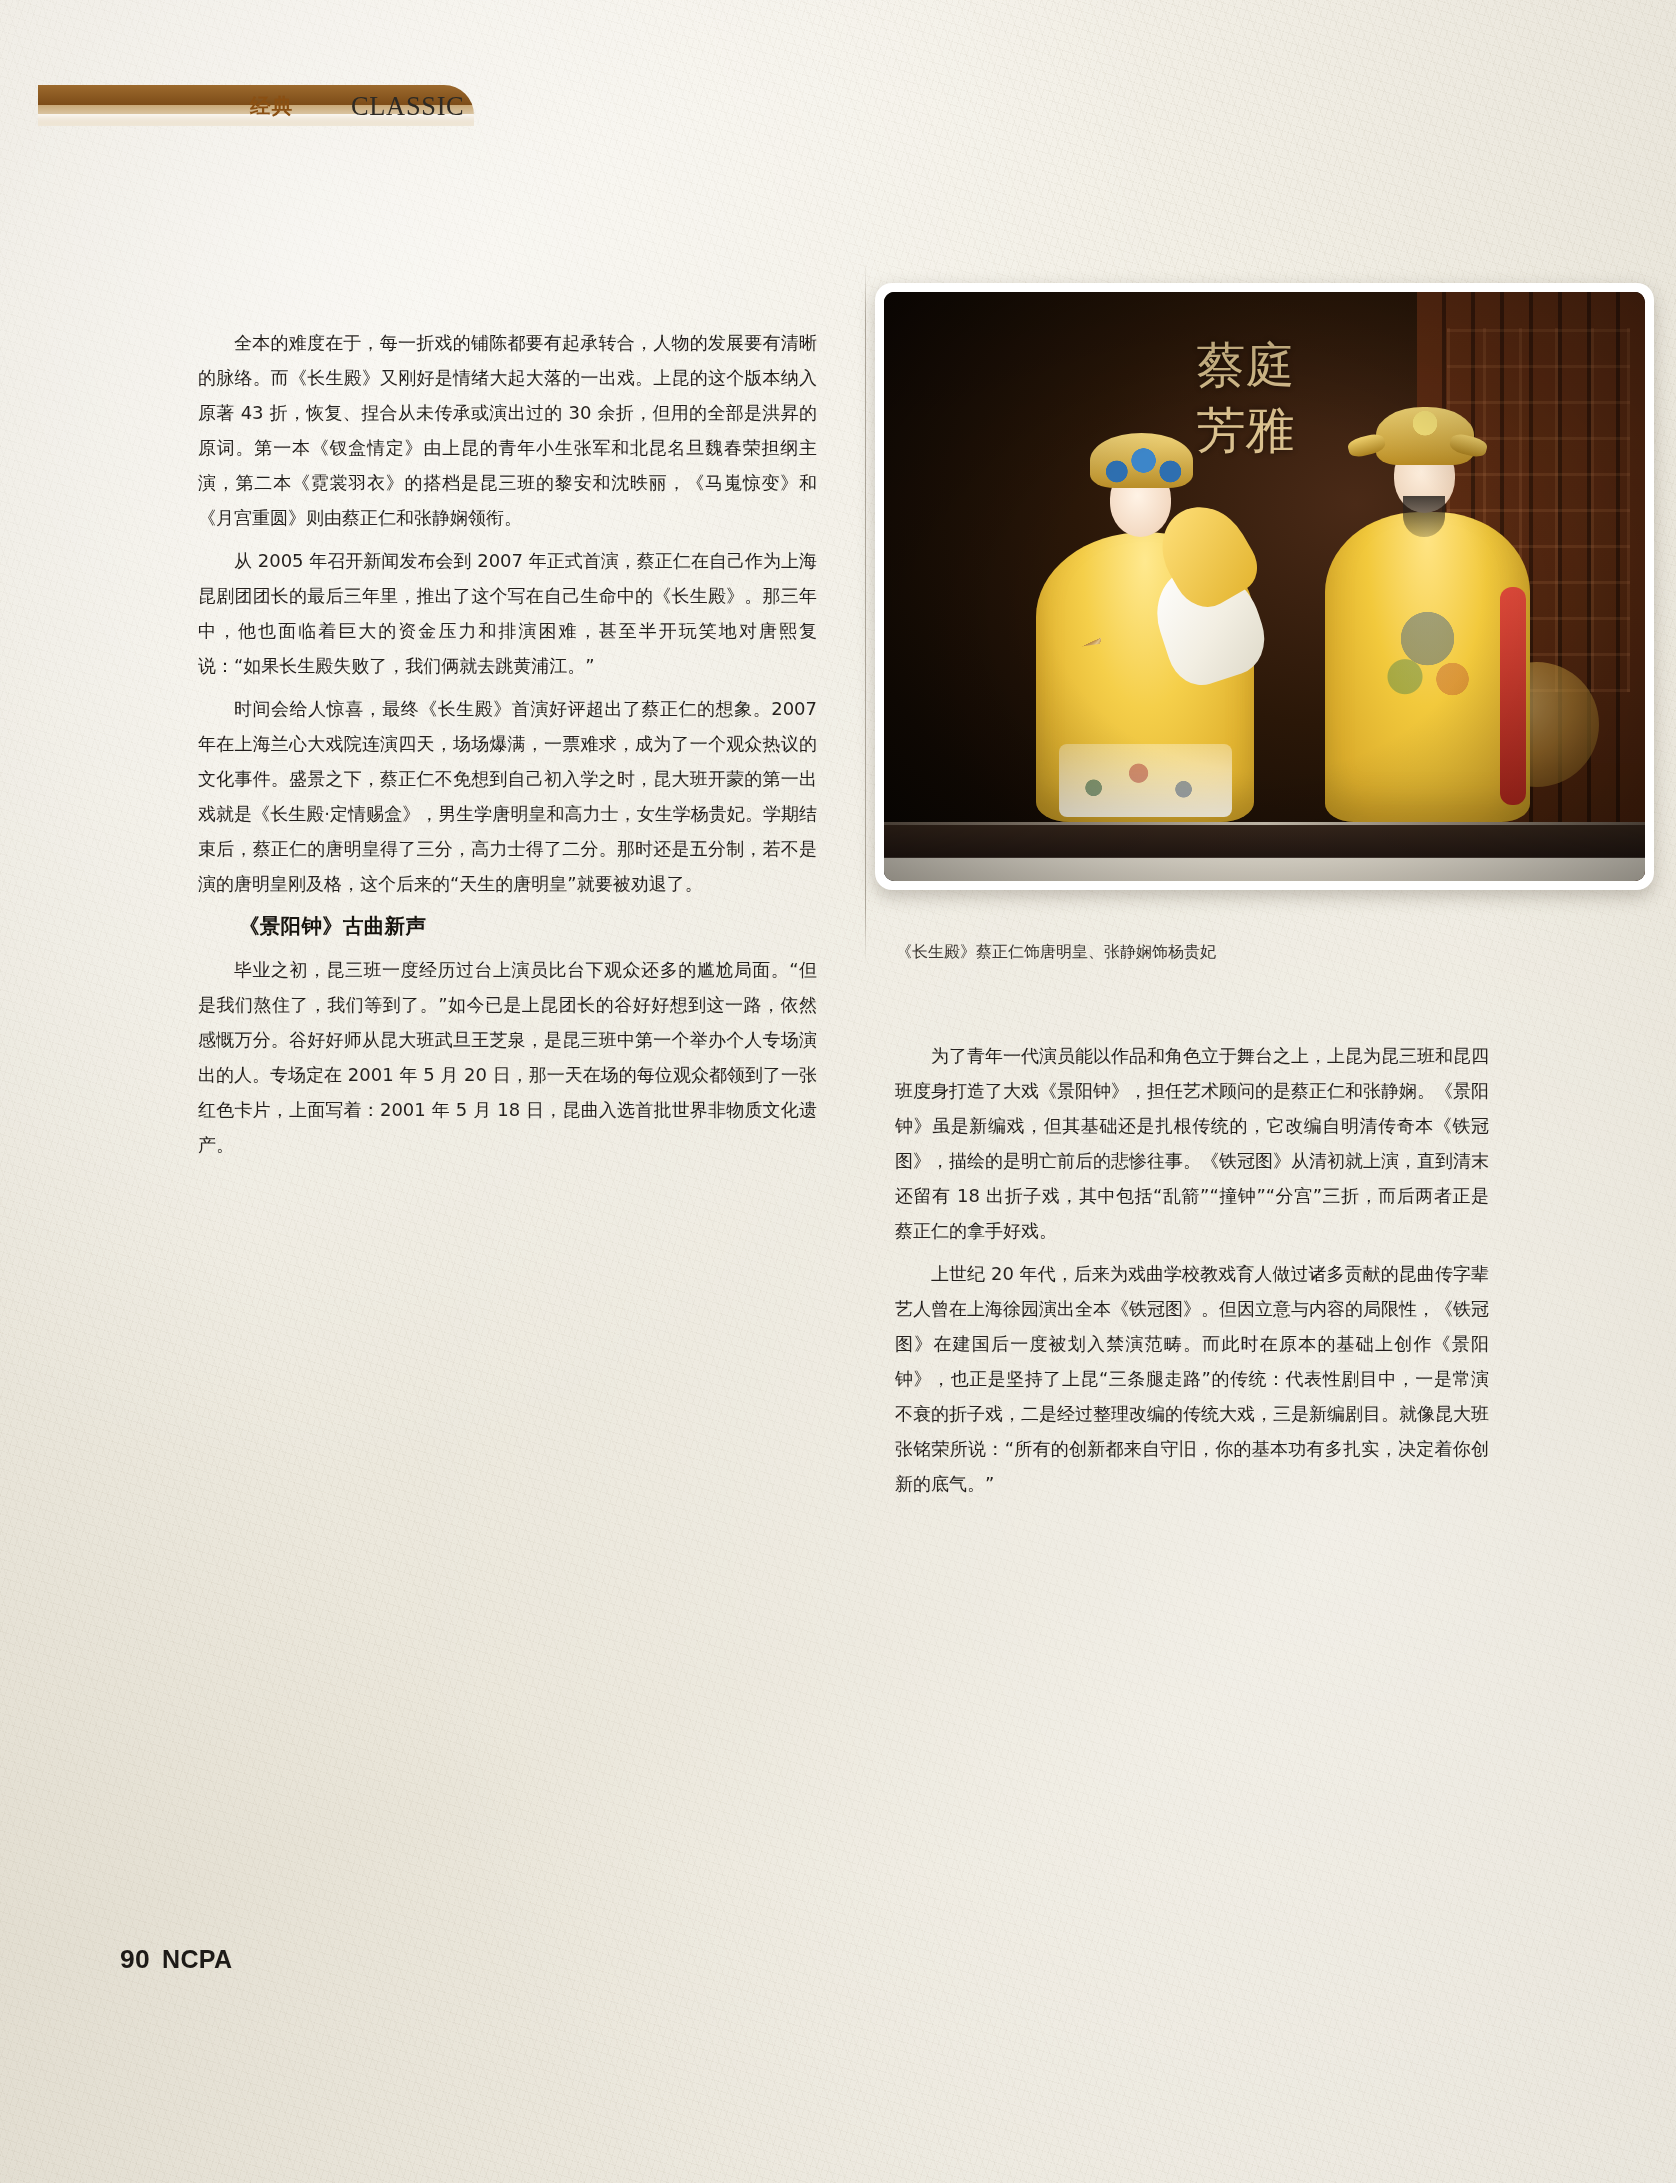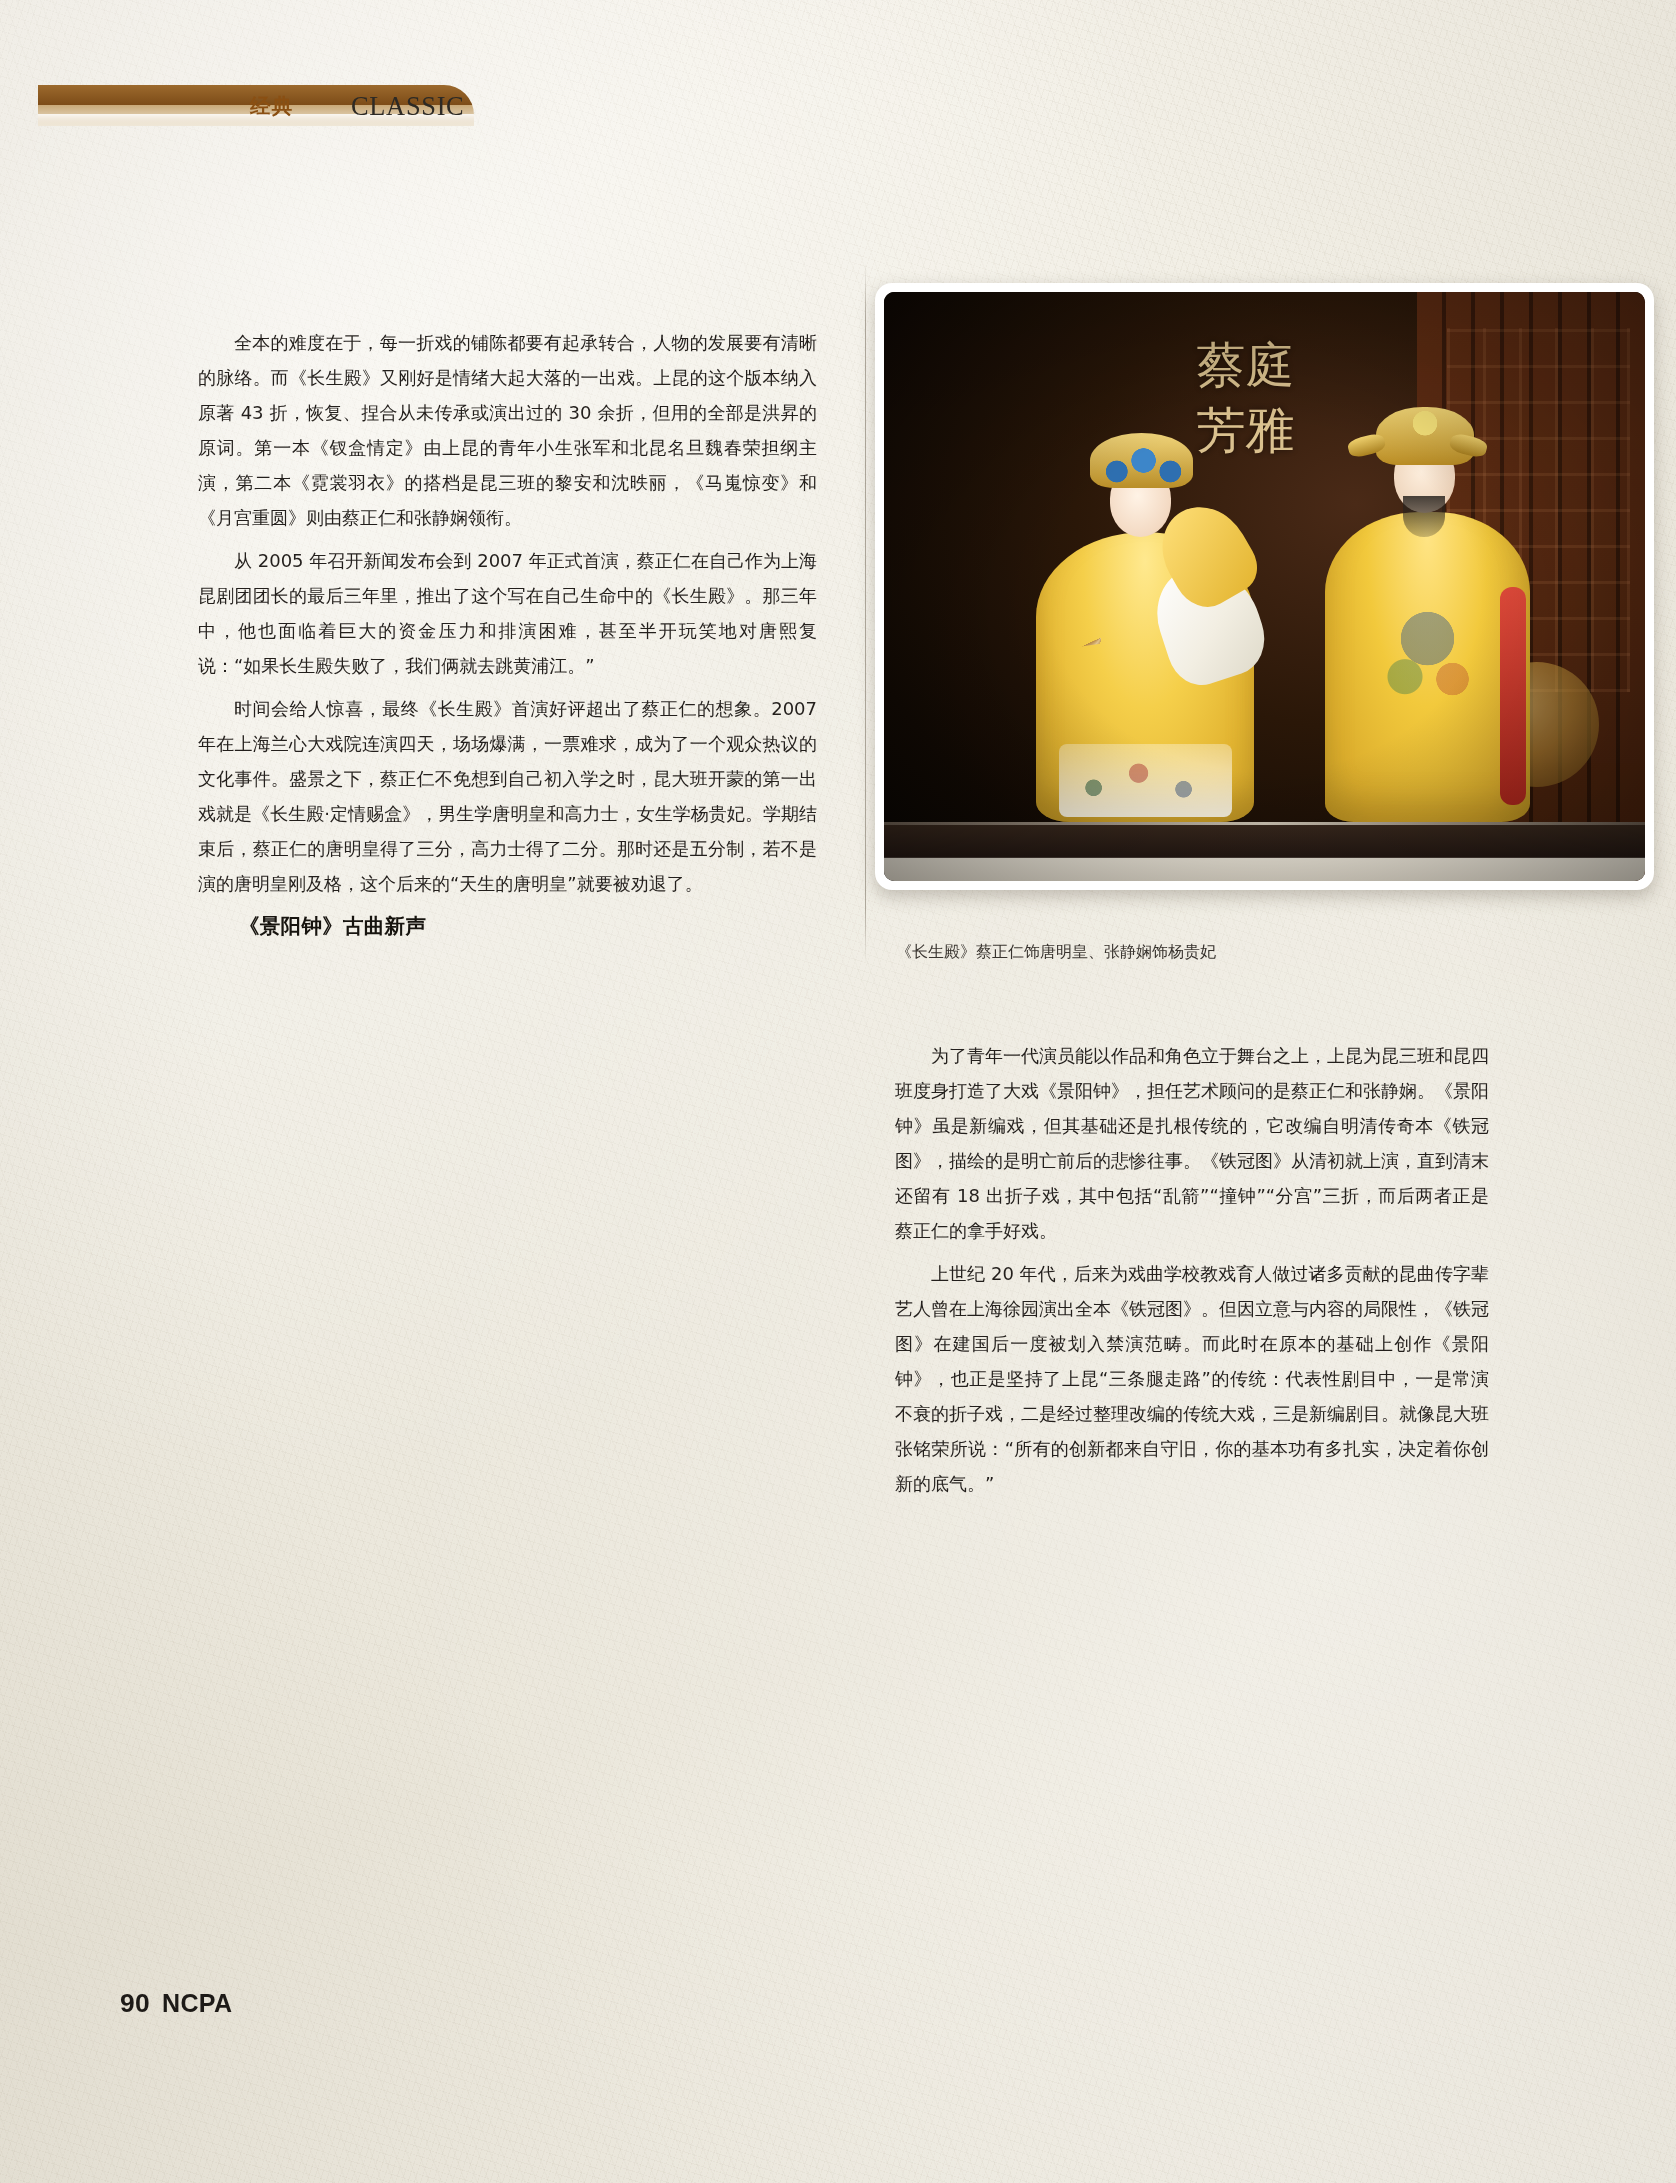--- a/index.html
+++ b/index.html
@@ -251,21 +251,21 @@
   }
 
   .caption {
     position:absolute; left:896px; top:941px; width:739px;
     font-family:"DejaVu Sans", sans-serif;
     font-size:16px; color:#38332e; line-height:22.4px;
   }
 
   
   .footer {
-    position:absolute; left:120px; top:1988px;
+    position:absolute; left:120px; top:1944px;
     font-family:"Liberation Sans", sans-serif;
     color:#1d1a17;
   }
   .footer .pg { font-size:26.4px; font-weight:700; letter-spacing:0.3px; }
   .footer .brand { font-size:25px; font-weight:700; letter-spacing:0.3px; margin-left:9.2px; }
 </style>
 </head>
 <body>
 
 <div class="paper"></div>
@@ -317,20 +317,21 @@
   </div>
 </div>
 
 <div class="caption">《长生殿》蔡正仁饰唐明皇、张静娴饰杨贵妃</div>
 
 <div class="col col-left">
   <p>全本的难度在于，每一折戏的铺陈都要有起承转合，人物的发展要有清晰的脉络。而《长生殿》又刚好是情绪大起大落的一出戏。上昆的这个版本纳入原著 43 折，恢复、捏合从未传承或演出过的 30 余折，但用的全部是洪昇的原词。第一本《钗盒情定》由上昆的青年小生张军和北昆名旦魏春荣担纲主演，第二本《霓裳羽衣》的搭档是昆三班的黎安和沈昳丽，《马嵬惊变》和《月宫重圆》则由蔡正仁和张静娴领衔。</p>
   <p>从 2005 年召开新闻发布会到 2007 年正式首演，蔡正仁在自己作为上海昆剧团团长的最后三年里，推出了这个写在自己生命中的《长生殿》。那三年中，他也面临着巨大的资金压力和排演困难，甚至半开玩笑地对唐熙复说：“如果长生殿失败了，我们俩就去跳黄浦江。”</p>
   <p>时间会给人惊喜，最终《长生殿》首演好评超出了蔡正仁的想象。2007 年在上海兰心大戏院连演四天，场场爆满，一票难求，成为了一个观众热议的文化事件。盛景之下，蔡正仁不免想到自己初入学之时，昆大班开蒙的第一出戏就是《长生殿·定情赐盒》，男生学唐明皇和高力士，女生学杨贵妃。学期结束后，蔡正仁的唐明皇得了三分，高力士得了二分。那时还是五分制，若不是演的唐明皇刚及格，这个后来的“天生的唐明皇”就要被劝退了。</p>
   <p class="subhead">《景阳钟》古曲新声</p>
+  <p>毕业之初，昆三班一度经历过台上演员比台下观众还多的尴尬局面。“但是我们熬住了，我们等到了。”如今已是上昆团长的谷好好想到这一路，依然感慨万分。谷好好师从昆大班武旦王芝泉，是昆三班中第一个举办个人专场演出的人。专场定在 2001 年 5 月 20 日，那一天在场的每位观众都领到了一张红色卡片，上面写着：2001 年 5 月 18 日，昆曲入选首批世界非物质文化遗产。</p>
 </div>
 
 <div class="col col-right">
   <p>为了青年一代演员能以作品和角色立于舞台之上，上昆为昆三班和昆四班度身打造了大戏《景阳钟》，担任艺术顾问的是蔡正仁和张静娴。《景阳钟》虽是新编戏，但其基础还是扎根传统的，它改编自明清传奇本《铁冠图》，描绘的是明亡前后的悲惨往事。《铁冠图》从清初就上演，直到清末还留有 18 出折子戏，其中包括“乱箭”“撞钟”“分宫”三折，而后两者正是蔡正仁的拿手好戏。</p>
   <p>上世纪 20 年代，后来为戏曲学校教戏育人做过诸多贡献的昆曲传字辈艺人曾在上海徐园演出全本《铁冠图》。但因立意与内容的局限性，《铁冠图》在建国后一度被划入禁演范畴。而此时在原本的基础上创作《景阳钟》，也正是坚持了上昆“三条腿走路”的传统：代表性剧目中，一是常演不衰的折子戏，二是经过整理改编的传统大戏，三是新编剧目。就像昆大班张铭荣所说：“所有的创新都来自守旧，你的基本功有多扎实，决定着你创新的底气。”</p>
 </div>
 
 <div class="footer">
   <span class="pg">90</span>
   <span class="brand">NCPA</span>

